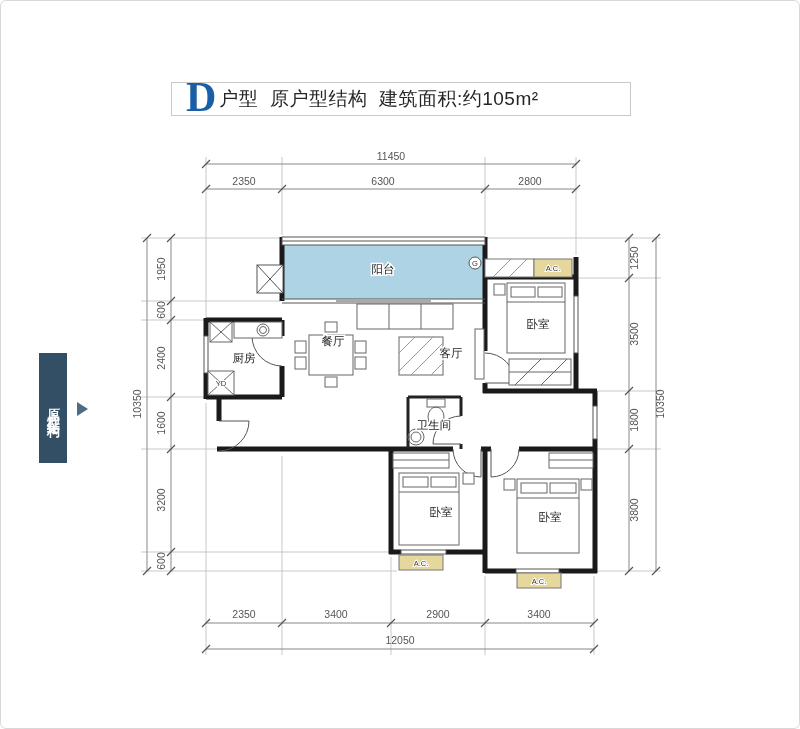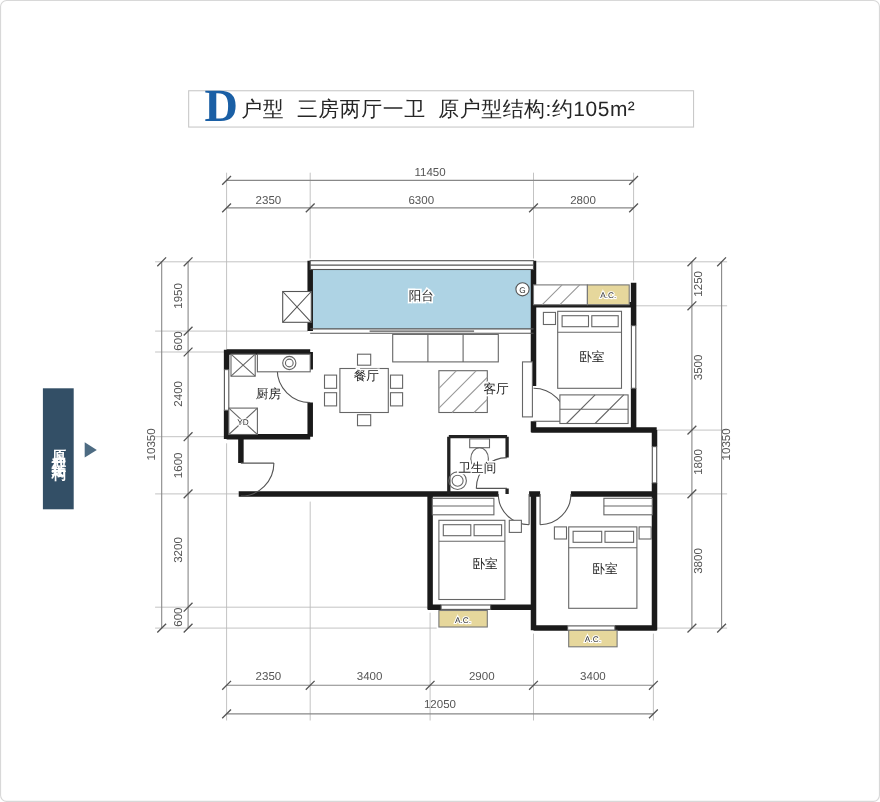--- a/index.html
+++ b/index.html
@@ -44,21 +44,21 @@
     paint-order:stroke; stroke:#ffffff; stroke-width:2px;
   }
 </style>
 </head>
 <body>
 
 <div class="page">
 
   <div class="title-box">
     <span class="title-letter">D</span>
-    <span class="title-rest">户型  三房两厅一卫  原户型结构:约105m²</span>
+    <span class="title-rest">户型  原户型结构  建筑面积:约105m²</span>
   </div>
 
   <div class="side-label">原户型结构</div>
   <div class="pointer"></div>
 
   <svg class="plan-svg" width="800" height="729" viewBox="0 0 800 729">
 
     <g>
       <rect x="283" y="240" width="199" height="58" fill="#aed3e4"></rect>
     </g>

